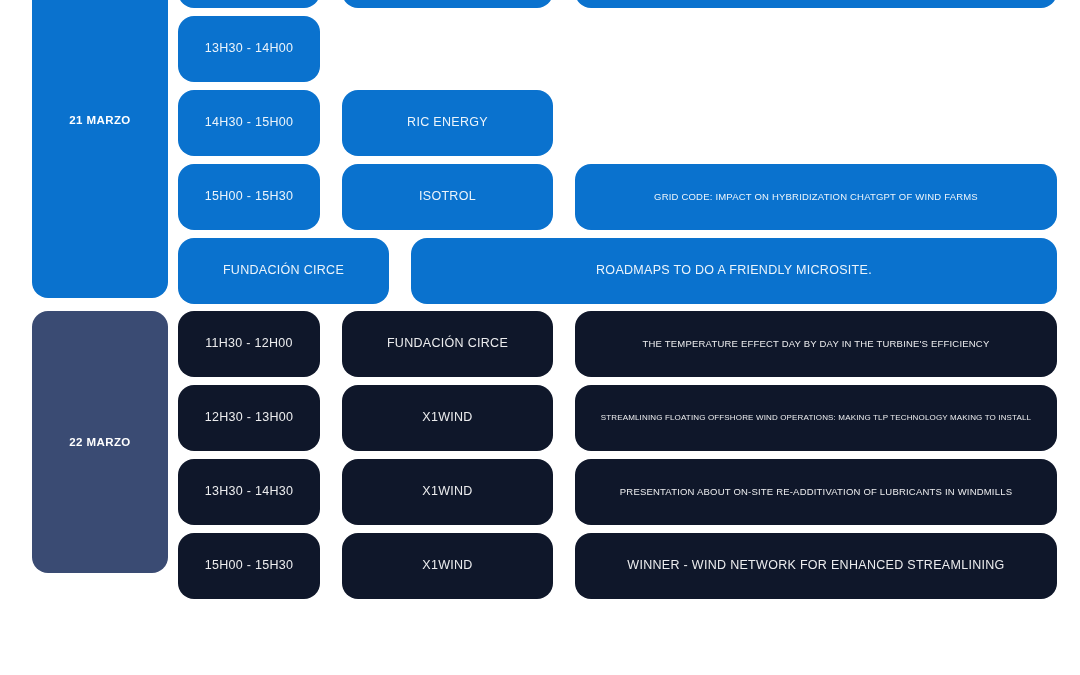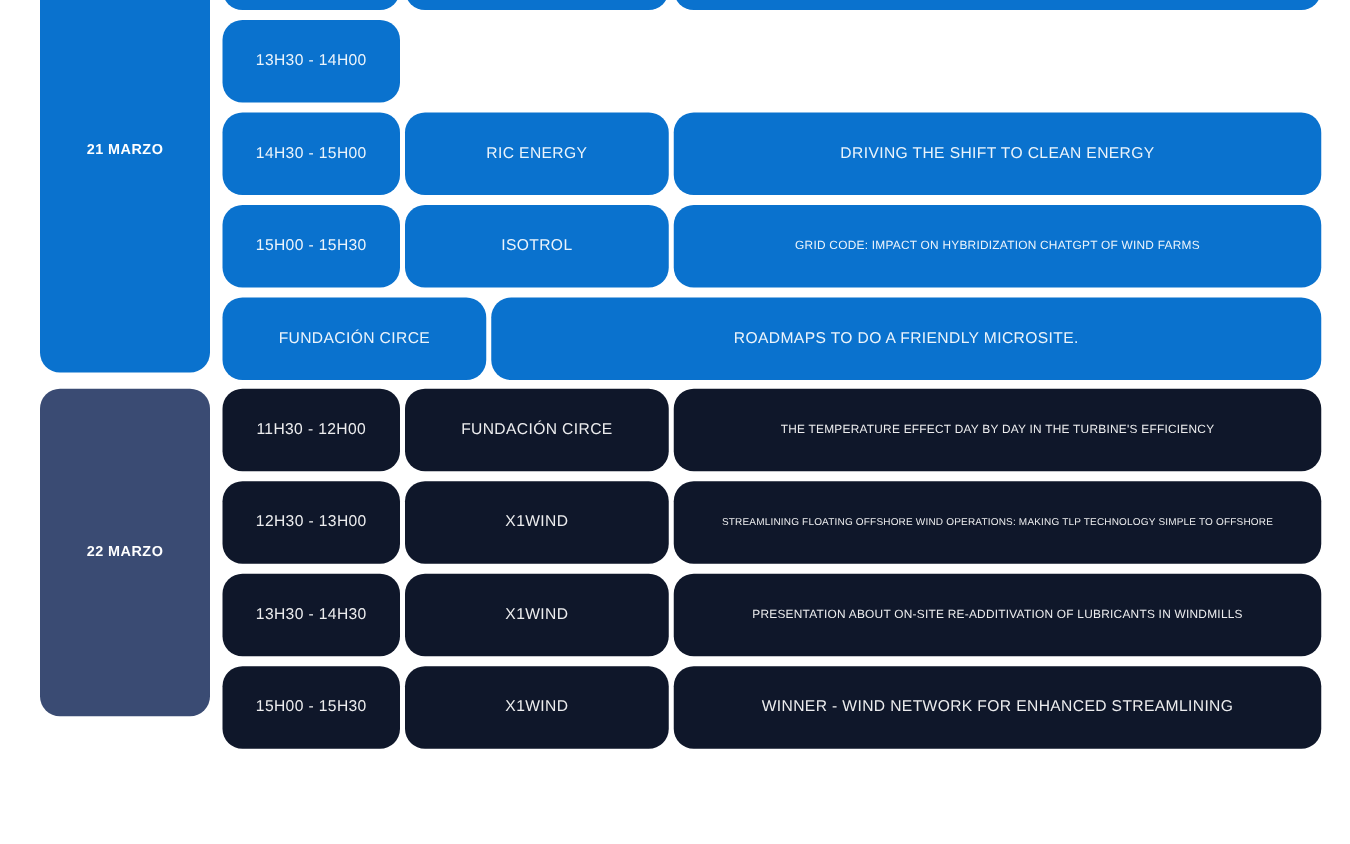--- a/index.html
+++ b/index.html
@@ -74,21 +74,21 @@
     display: flex;
     flex-direction: column;
     gap: 8px;
     min-width: 0;
   }
 
   .session-row {
     flex: 0 0 66px;
     height: 66px;
     display: flex;
-    gap: 4px;
+    gap: 22px;
     min-width: 0;
   }
 
   .cell {
     border-radius: 16px;
     display: flex;
     align-items: center;
     justify-content: center;
     box-sizing: border-box;
     padding: 4px 10px;
@@ -138,21 +138,20 @@
           <div class="cell cell-time">12H30 - 13H00</div>
           <div class="cell cell-org">DOGRAM</div>
           <div class="cell cell-title size-sm">METROLOGY 4.0 &amp; 3D DIGITIZATION IN OFFSHORE WIND PROJECTS</div>
         </div>
         <div class="session-row">
           <div class="cell cell-time">13H30 - 14H00</div>
         </div>
         <div class="session-row">
           <div class="cell cell-time">14H30 - 15H00</div>
           <div class="cell cell-org">RIC ENERGY</div>
-          <div class="cell cell-title ">DRIVING THE SHIFT TO CLEAN ENERGY</div>
         </div>
         <div class="session-row">
           <div class="cell cell-time">15H00 - 15H30</div>
           <div class="cell cell-org">ISOTROL</div>
           <div class="cell cell-title size-sm">GRID CODE: IMPACT ON HYBRIDIZATION CHATGPT OF WIND FARMS</div>
         </div>
         <div class="session-row">
           <div class="cell cell-org">FUNDACIÓN CIRCE</div>
           <div class="cell cell-title ">ROADMAPS TO DO A FRIENDLY MICROSITE.</div>
         </div>
@@ -164,21 +163,21 @@
       </div>
       <div class="rows">
         <div class="session-row">
           <div class="cell cell-time">11H30 - 12H00</div>
           <div class="cell cell-org">FUNDACIÓN CIRCE</div>
           <div class="cell cell-title size-sm">THE TEMPERATURE EFFECT DAY BY DAY IN THE TURBINE'S EFFICIENCY</div>
         </div>
         <div class="session-row">
           <div class="cell cell-time">12H30 - 13H00</div>
           <div class="cell cell-org">X1WIND</div>
-          <div class="cell cell-title size-xs">STREAMLINING FLOATING OFFSHORE WIND OPERATIONS: MAKING TLP TECHNOLOGY SIMPLE TO OFFSHORE</div>
+          <div class="cell cell-title size-xs">STREAMLINING FLOATING OFFSHORE WIND OPERATIONS: MAKING TLP TECHNOLOGY MAKING TO INSTALL</div>
         </div>
         <div class="session-row">
           <div class="cell cell-time">13H30 - 14H30</div>
           <div class="cell cell-org">X1WIND</div>
           <div class="cell cell-title size-sm">PRESENTATION ABOUT ON-SITE RE-ADDITIVATION OF LUBRICANTS IN WINDMILLS</div>
         </div>
         <div class="session-row">
           <div class="cell cell-time">15H00 - 15H30</div>
           <div class="cell cell-org">X1WIND</div>
           <div class="cell cell-title ">WINNER - WIND NETWORK FOR ENHANCED STREAMLINING</div>

